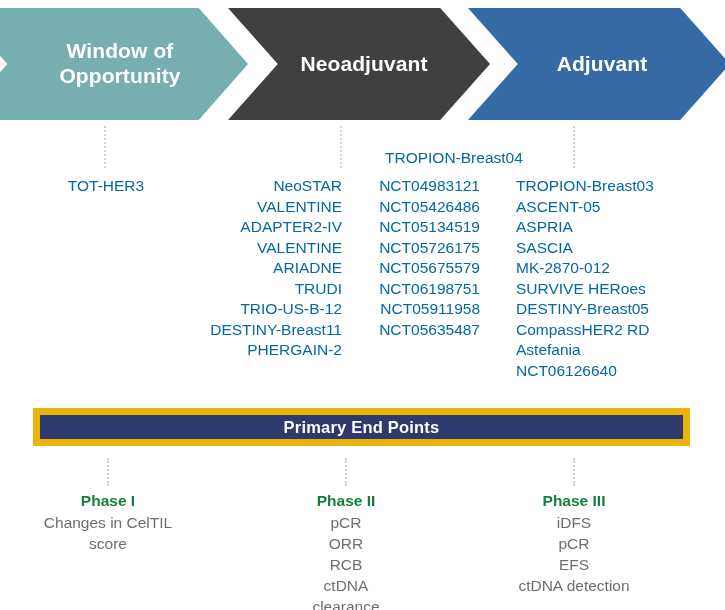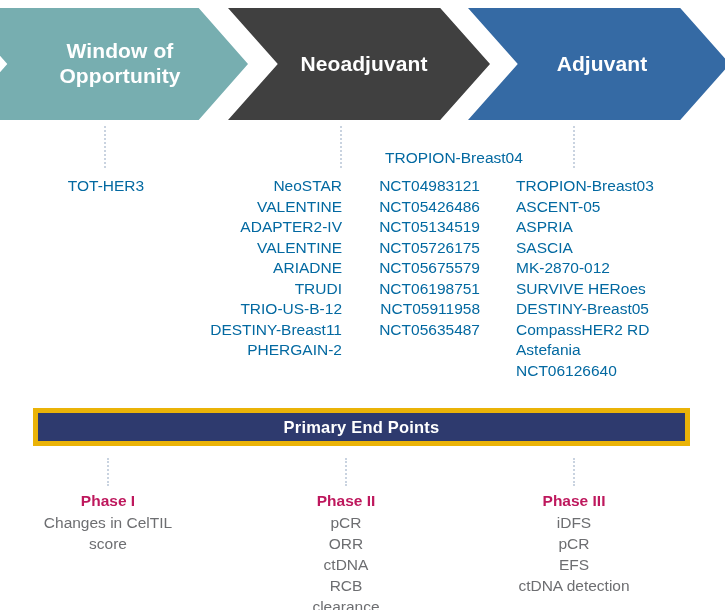--- a/index.html
+++ b/index.html
@@ -88,21 +88,21 @@
   #col-adj       { left: 516px; top: 176px; text-align: left; }
 
   
   #endpoints-bar {
     position: absolute;
     left: 33px;
     top: 408px;
     width: 657px;
     height: 38px;
     background: #2e3a6e;
-    border: 5px solid #eab308;
+    border: 7px solid #eab308;
     box-sizing: border-box;
     display: flex;
     align-items: center;
     justify-content: center;
     color: #ffffff;
     font-weight: bold;
     font-size: 16.5px;
     letter-spacing: 0.2px;
   }
 
@@ -111,21 +111,21 @@
     position: absolute;
     top: 490px;
     width: 200px;
     text-align: center;
     font-size: 15.5px;
     line-height: 21px;
     color: #6d6e71;
   }
   .phase-col .phase-title {
     font-weight: bold;
-    color: #be185d;
+    color: #15803d;
     display: block;
     margin-bottom: 1px;
   }
   #phase-1 { left: 8px; }
   #phase-2 { left: 246px; }
   #phase-3 { left: 474px; }
 </style>
 </head>
 <body>
 
@@ -200,22 +200,22 @@
 
 <div class="phase-col" id="phase-1">
     <span class="phase-title">Phase I</span>
     <div>Changes in CelTIL</div>
     <div>score</div>
   </div>
 <div class="phase-col" id="phase-2">
     <span class="phase-title">Phase II</span>
     <div>pCR</div>
     <div>ORR</div>
+    <div>RCB</div>
     <div>ctDNA</div>
-    <div>RCB</div>
     <div>clearance</div>
   </div>
 <div class="phase-col" id="phase-3">
     <span class="phase-title">Phase III</span>
     <div>iDFS</div>
     <div>pCR</div>
     <div>EFS</div>
     <div>ctDNA detection</div>
   </div>
 

